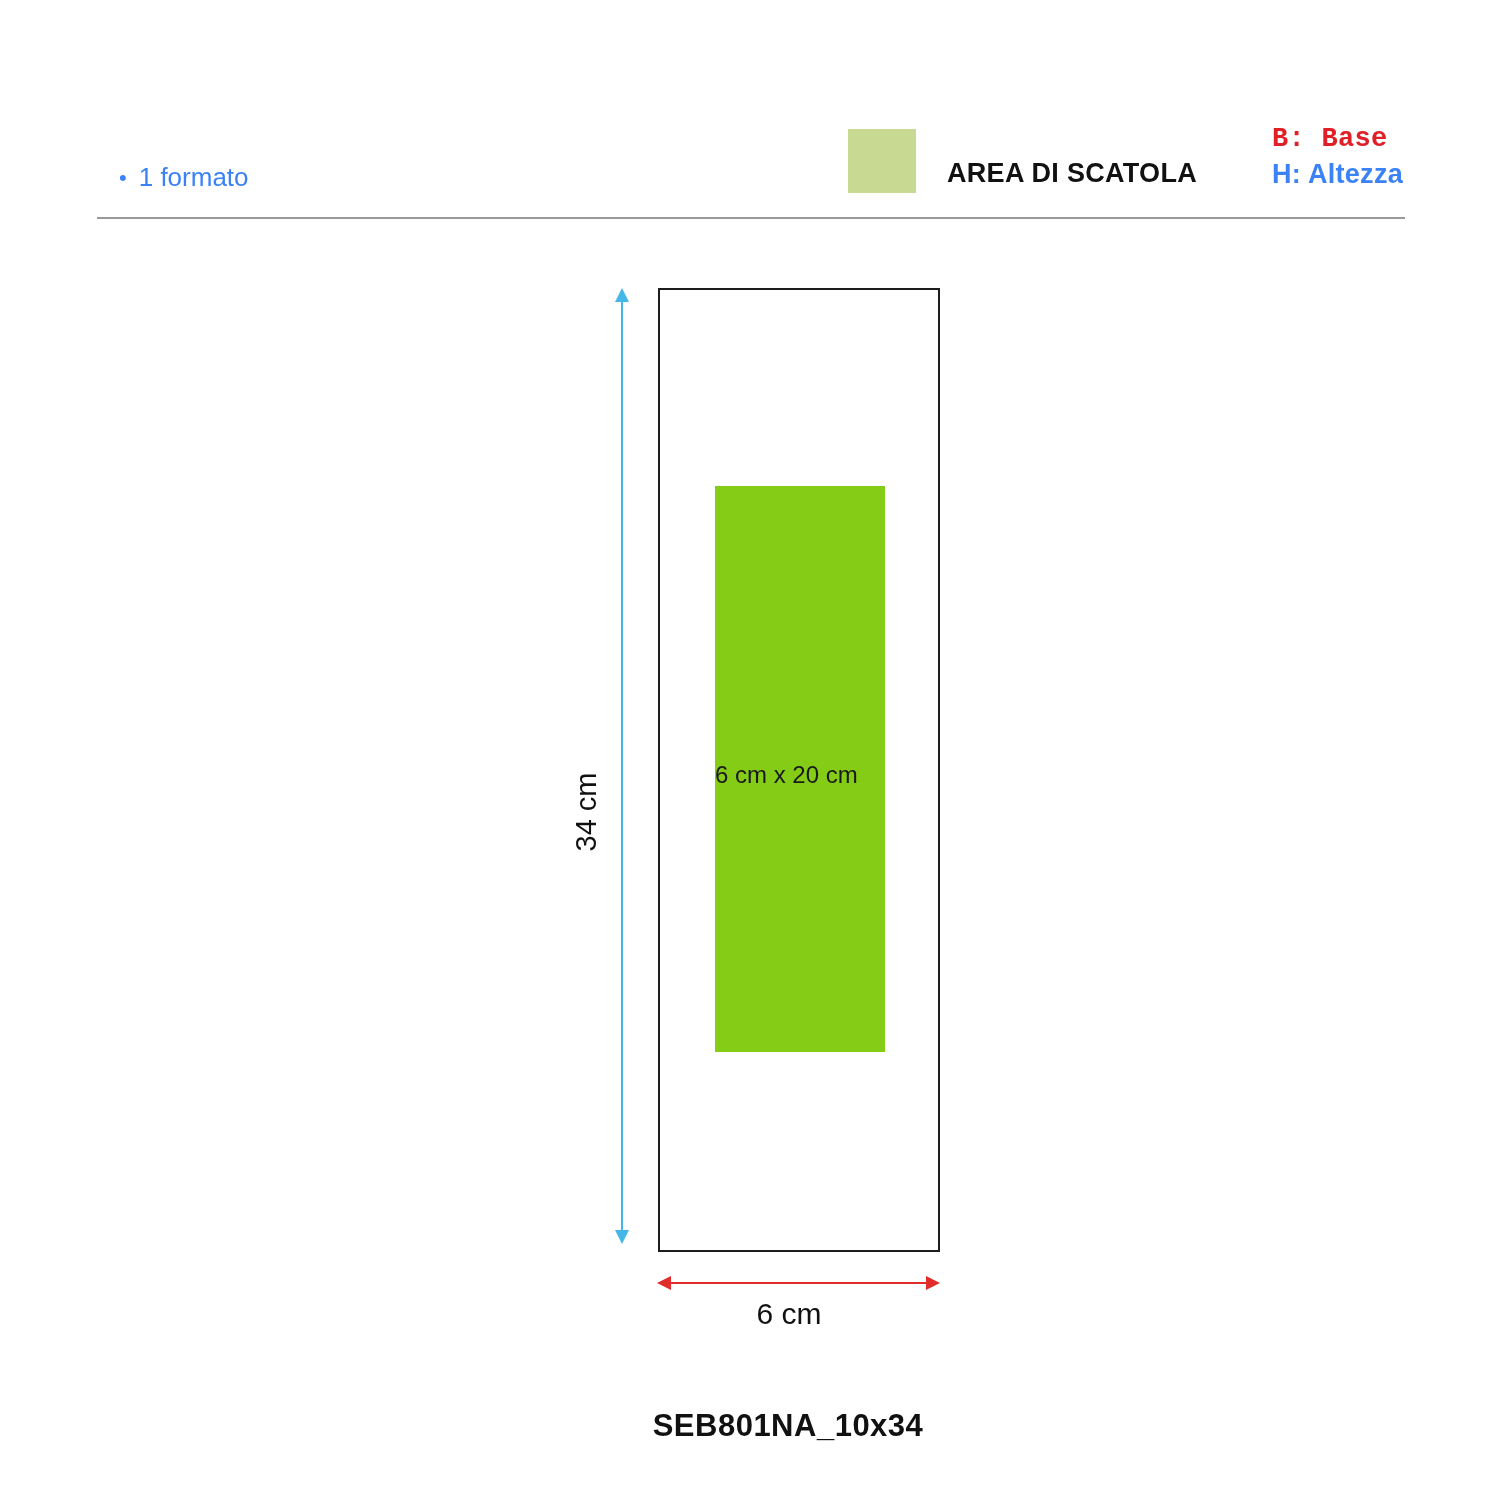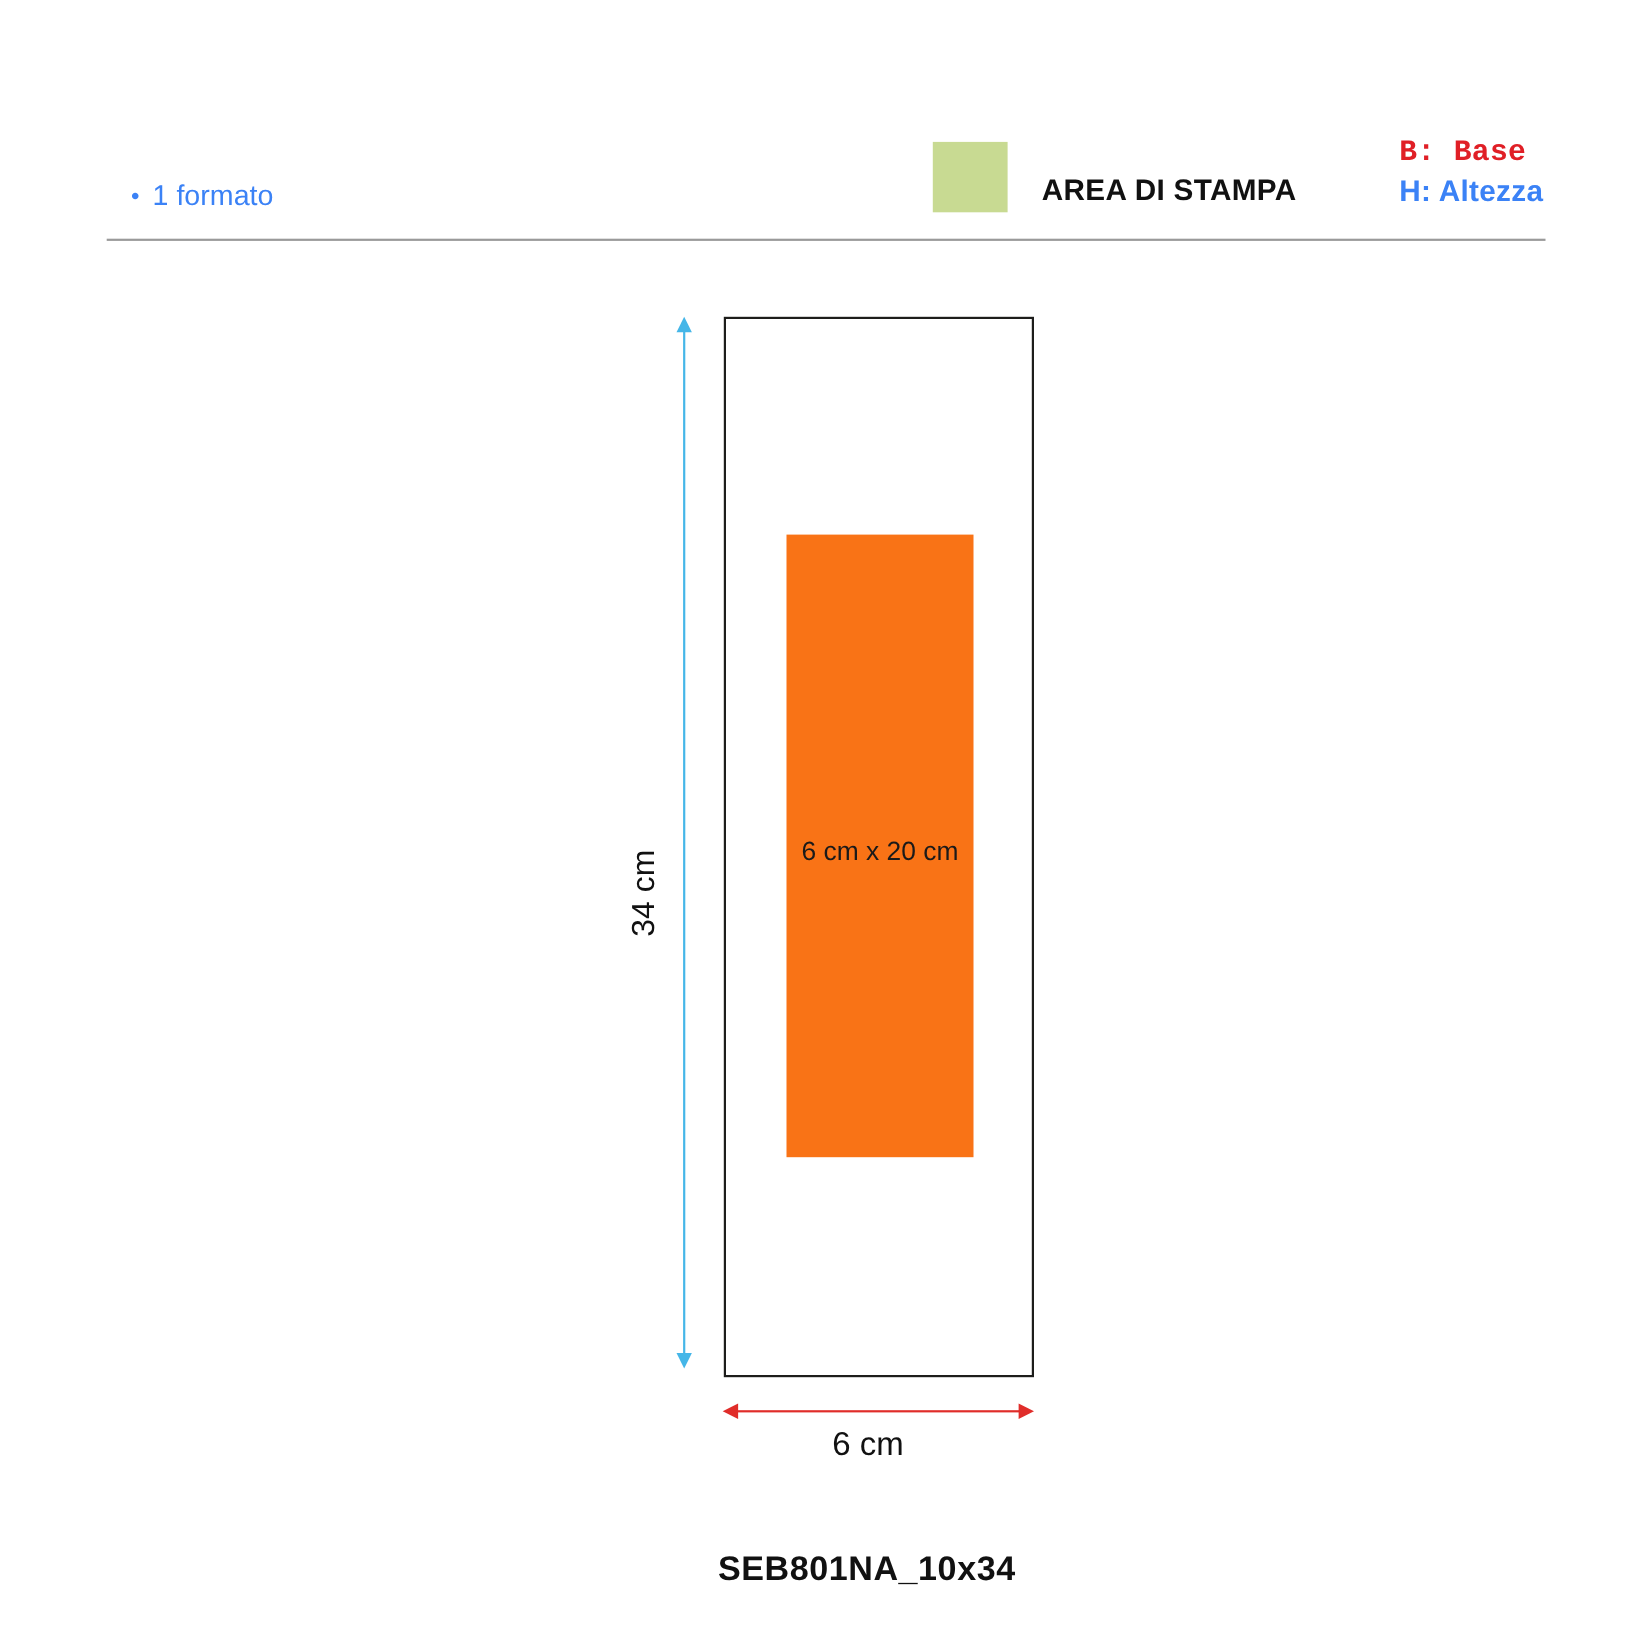--- a/index.html
+++ b/index.html
@@ -84,24 +84,24 @@
     height: 964px;
     border: 2px solid #1d1d1b;
     box-sizing: border-box;
     background: #ffffff;
   }
   .print-area {
     left: 715px;
     top: 486px;
     width: 170px;
     height: 566px;
-    background: #f97316;
+    background: #84cc16;
     display: flex;
     align-items: center;
-    justify-content: center;
+    justify-content: flex-start;
   }
   .print-area-size {
     font-size: 24px;
     color: #1a1a1a;
     padding-top: 12px;
     white-space: nowrap;
   }
 
   
   .v-arrow-line {
@@ -185,21 +185,21 @@
 <body>
 
 <div class="abs title">
 </div>
 
 <div class="abs format-line">
   <span class="bullet">•</span><span>1 formato</span>
 </div>
 
 <div class="abs legend-swatch"></div>
-<div class="abs print-area-label">AREA DI STAMPA</div>
+<div class="abs print-area-label">AREA DI SCATOLA</div>
 
 <div class="abs bh-legend">
   <div class="bh-base">B: Base</div>
   <div class="bh-height">H: Altezza</div>
 </div>
 
 <div class="abs divider"></div>
 
 <div class="abs box-outline"></div>
 

